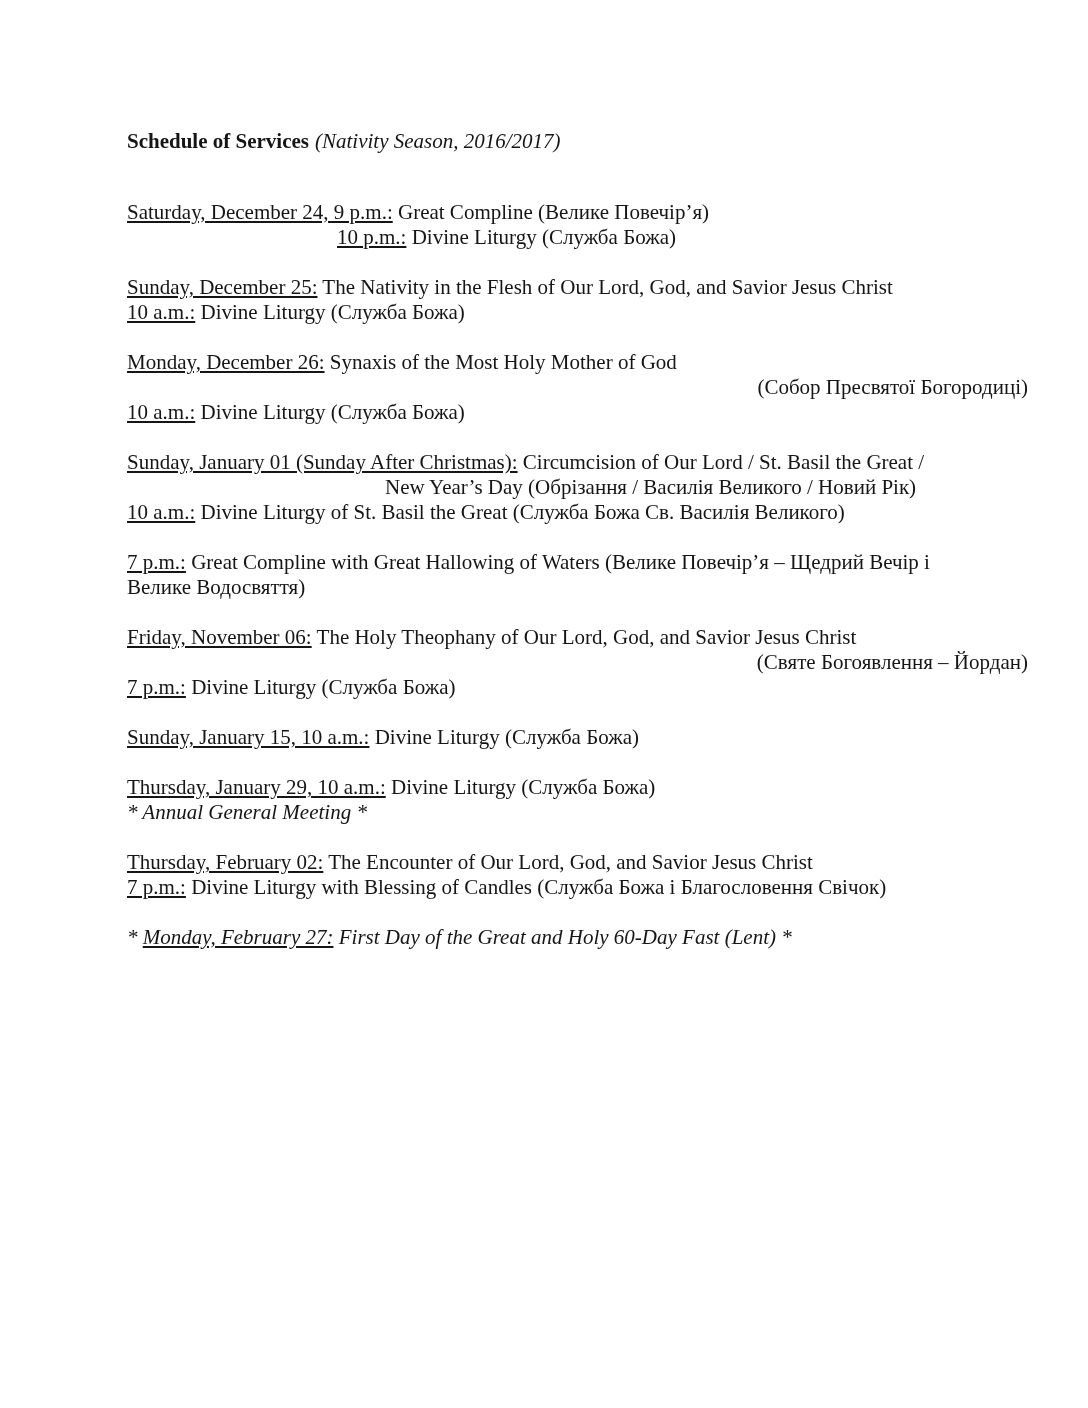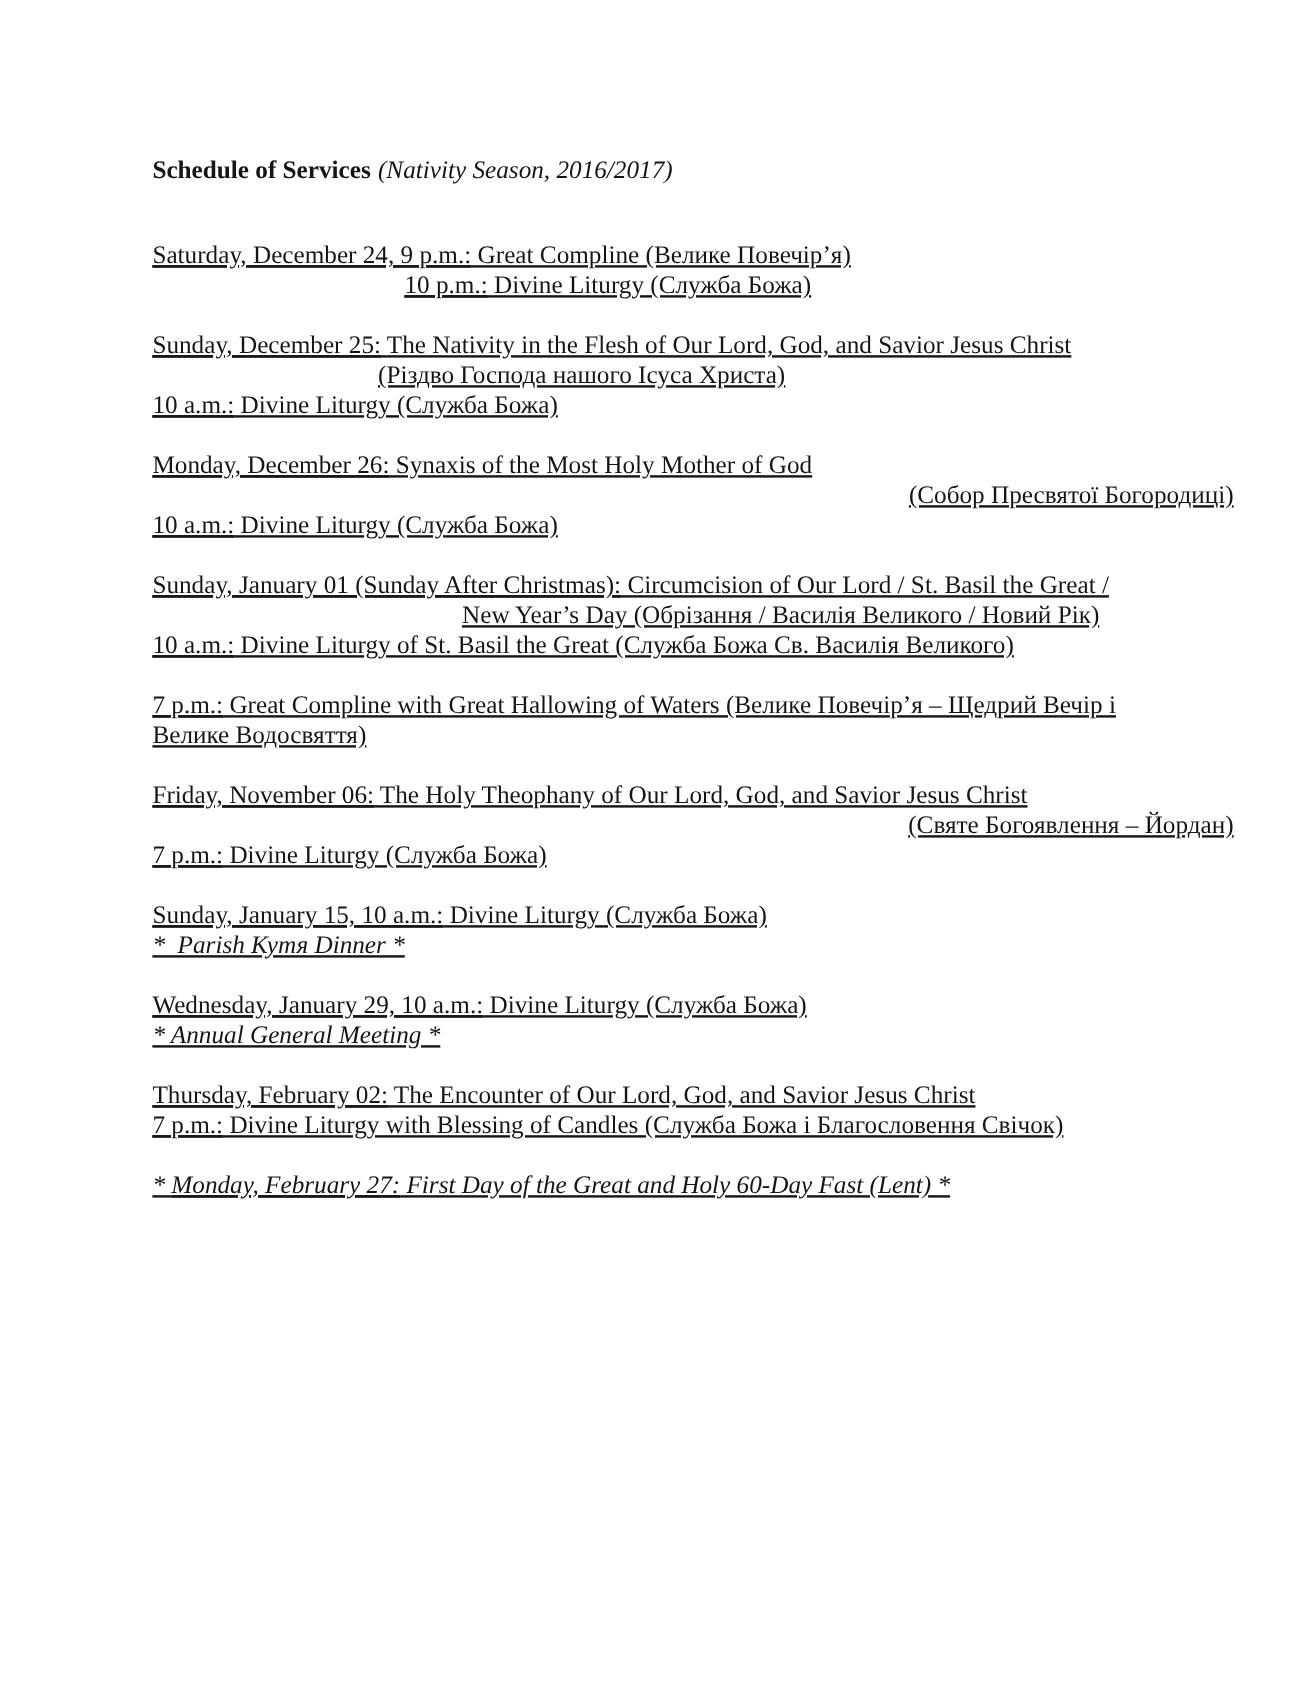--- a/index.html
+++ b/index.html
@@ -34,21 +34,20 @@
   .title .sub {
     font-style: italic;
     margin-left: 6px;
   }
   .block {
     margin: 0 0 25px 0;
   }
   .line {
     line-height: 25px;
     white-space: pre;
-    text-decoration: underline;
   }
   .line.i, .line.i span {
     font-style: italic;
   }
   .u {
     text-decoration: underline;
     text-underline-offset: 2px;
   }
 </style>
 </head>
@@ -56,21 +55,20 @@
 
 <div class="page">
   <p class="title"><span class="main">Schedule of Services</span><span class="sub">(Nativity Season, 2016/2017)</span></p>
   <div id="blocks">
       <div class="block">
         <div class="line"><span class="u">Saturday, December 24, 9 p.m.:</span><span> Great Compline (Велике Повечір’я)</span></div>
         <div class="line" style="padding-left: 210px;"><span class="u">10 p.m.:</span><span> Divine Liturgy (Служба Божа)</span></div>
       </div>
       <div class="block">
         <div class="line"><span class="u">Sunday, December 25:</span><span> The Nativity in the Flesh of Our Lord, God, and Savior Jesus Christ</span></div>
-        <div class="line" style="padding-left: 188px;"><span>(Різдво Господа нашого Ісуса Христа)</span></div>
         <div class="line"><span class="u">10 a.m.:</span><span> Divine Liturgy (Служба Божа)</span></div>
       </div>
       <div class="block">
         <div class="line"><span class="u">Monday, December 26:</span><span> Synaxis of the Most Holy Mother of God</span></div>
         <div class="line" style="padding-left: 206px; text-align: right;"><span>(Собор Пресвятої Богородиці)</span></div>
         <div class="line"><span class="u">10 a.m.:</span><span> Divine Liturgy (Служба Божа)</span></div>
       </div>
       <div class="block">
         <div class="line"><span class="u">Sunday, January 01 (Sunday After Christmas):</span><span> Circumcision of Our Lord / St. Basil the Great /</span></div>
         <div class="line" style="padding-left: 258px;"><span>New Year’s Day (Обрізання / Василія Великого / Новий Рік)</span></div>
@@ -80,24 +78,23 @@
         <div class="line"><span class="u">7 p.m.:</span><span> Great Compline with Great Hallowing of Waters (Велике Повечір’я – Щедрий Вечір і</span></div>
         <div class="line"><span>Велике Водосвяття)</span></div>
       </div>
       <div class="block">
         <div class="line"><span class="u">Friday, November 06:</span><span> The Holy Theophany of Our Lord, God, and Savior Jesus Christ</span></div>
         <div class="line" style="padding-left: 208px; text-align: right;"><span>(Святе Богоявлення – Йордан)</span></div>
         <div class="line"><span class="u">7 p.m.:</span><span> Divine Liturgy (Служба Божа)</span></div>
       </div>
       <div class="block">
         <div class="line"><span class="u">Sunday, January 15, 10 a.m.:</span><span> Divine Liturgy (Служба Божа)</span></div>
-        <div class="line i"><span>*  Parish Кутя Dinner *</span></div>
       </div>
       <div class="block">
-        <div class="line"><span class="u">Wednesday, January 29, 10 a.m.:</span><span> Divine Liturgy (Служба Божа)</span></div>
+        <div class="line"><span class="u">Thursday, January 29, 10 a.m.:</span><span> Divine Liturgy (Служба Божа)</span></div>
         <div class="line i"><span>* Annual General Meeting *</span></div>
       </div>
       <div class="block">
         <div class="line"><span class="u">Thursday, February 02:</span><span> The Encounter of Our Lord, God, and Savior Jesus Christ</span></div>
         <div class="line"><span class="u">7 p.m.:</span><span> Divine Liturgy with Blessing of Candles (Служба Божа і Благословення Свічок)</span></div>
       </div>
       <div class="block">
         <div class="line i"><span>* </span><span class="u">Monday, February 27:</span><span> First Day of the Great and Holy 60-Day Fast (Lent) *</span></div>
       </div>
     </div>

